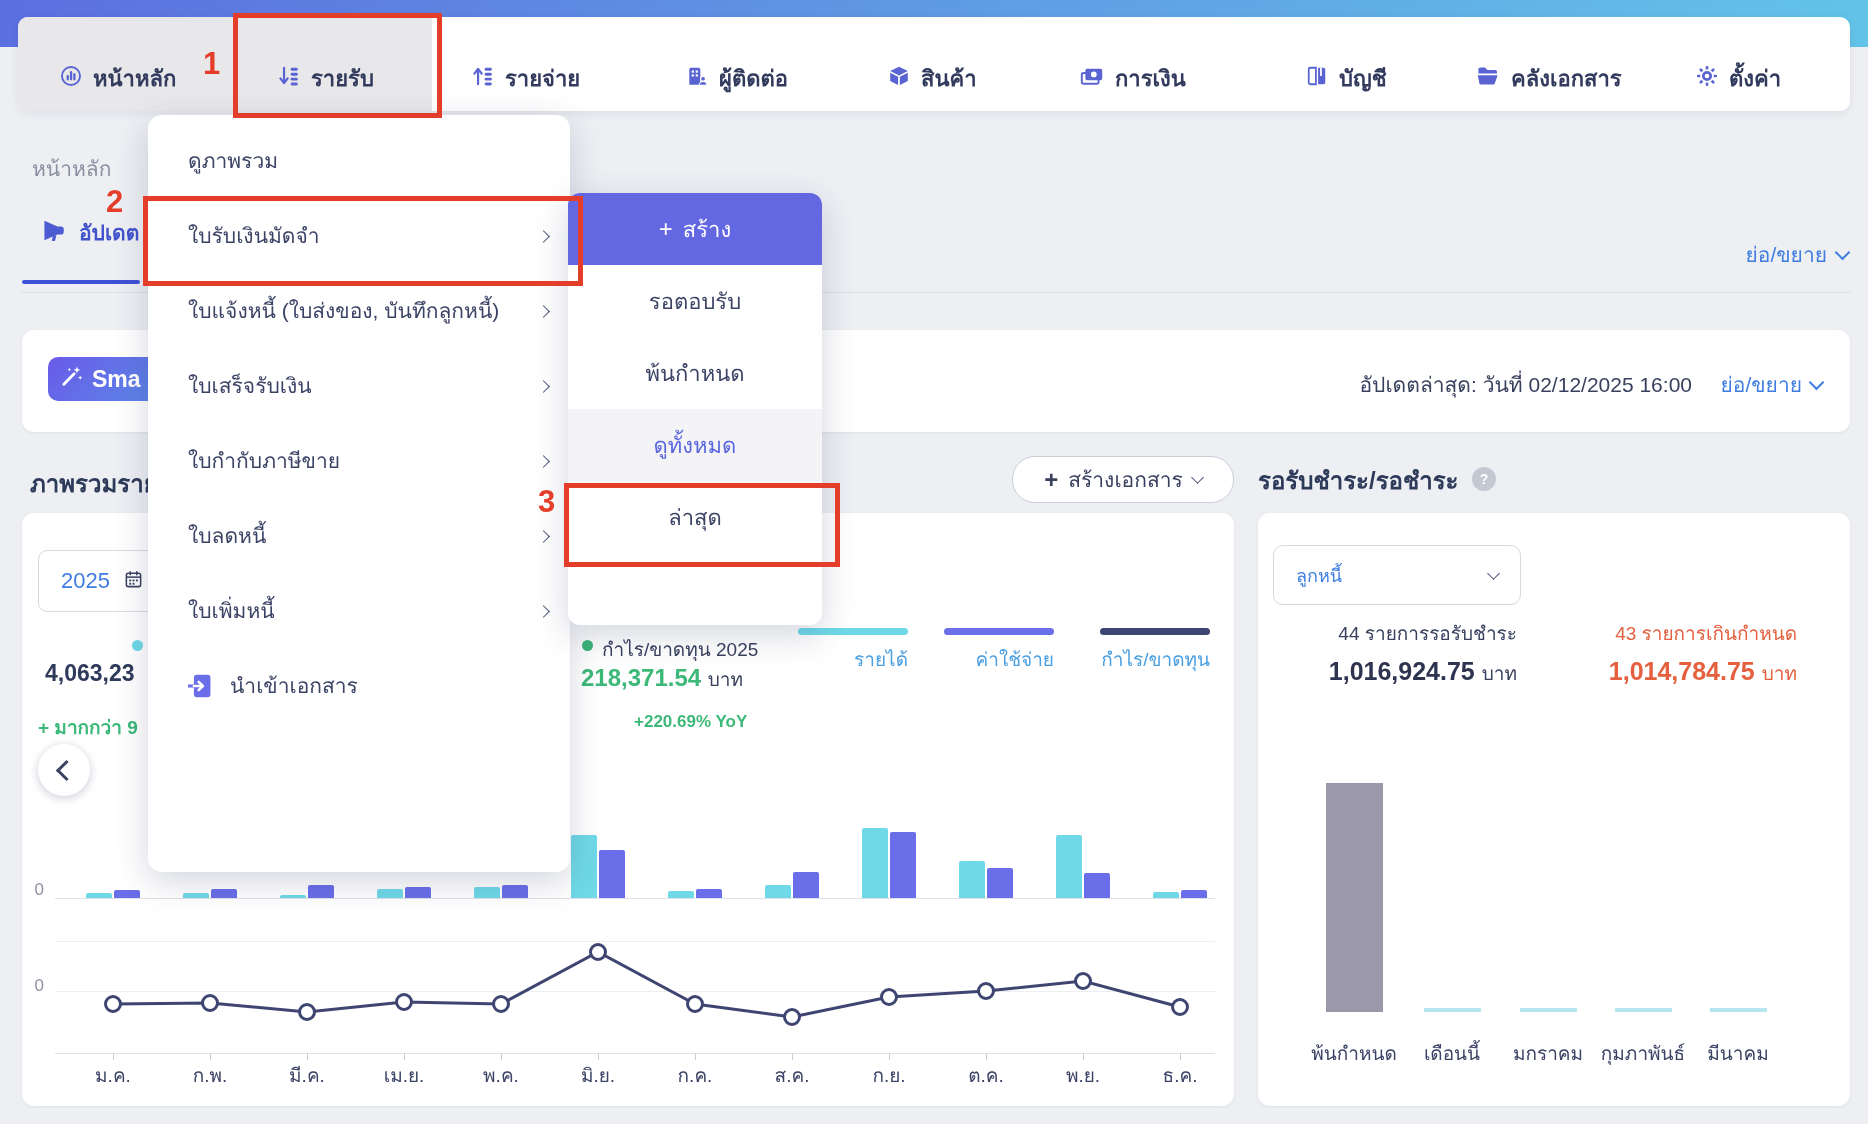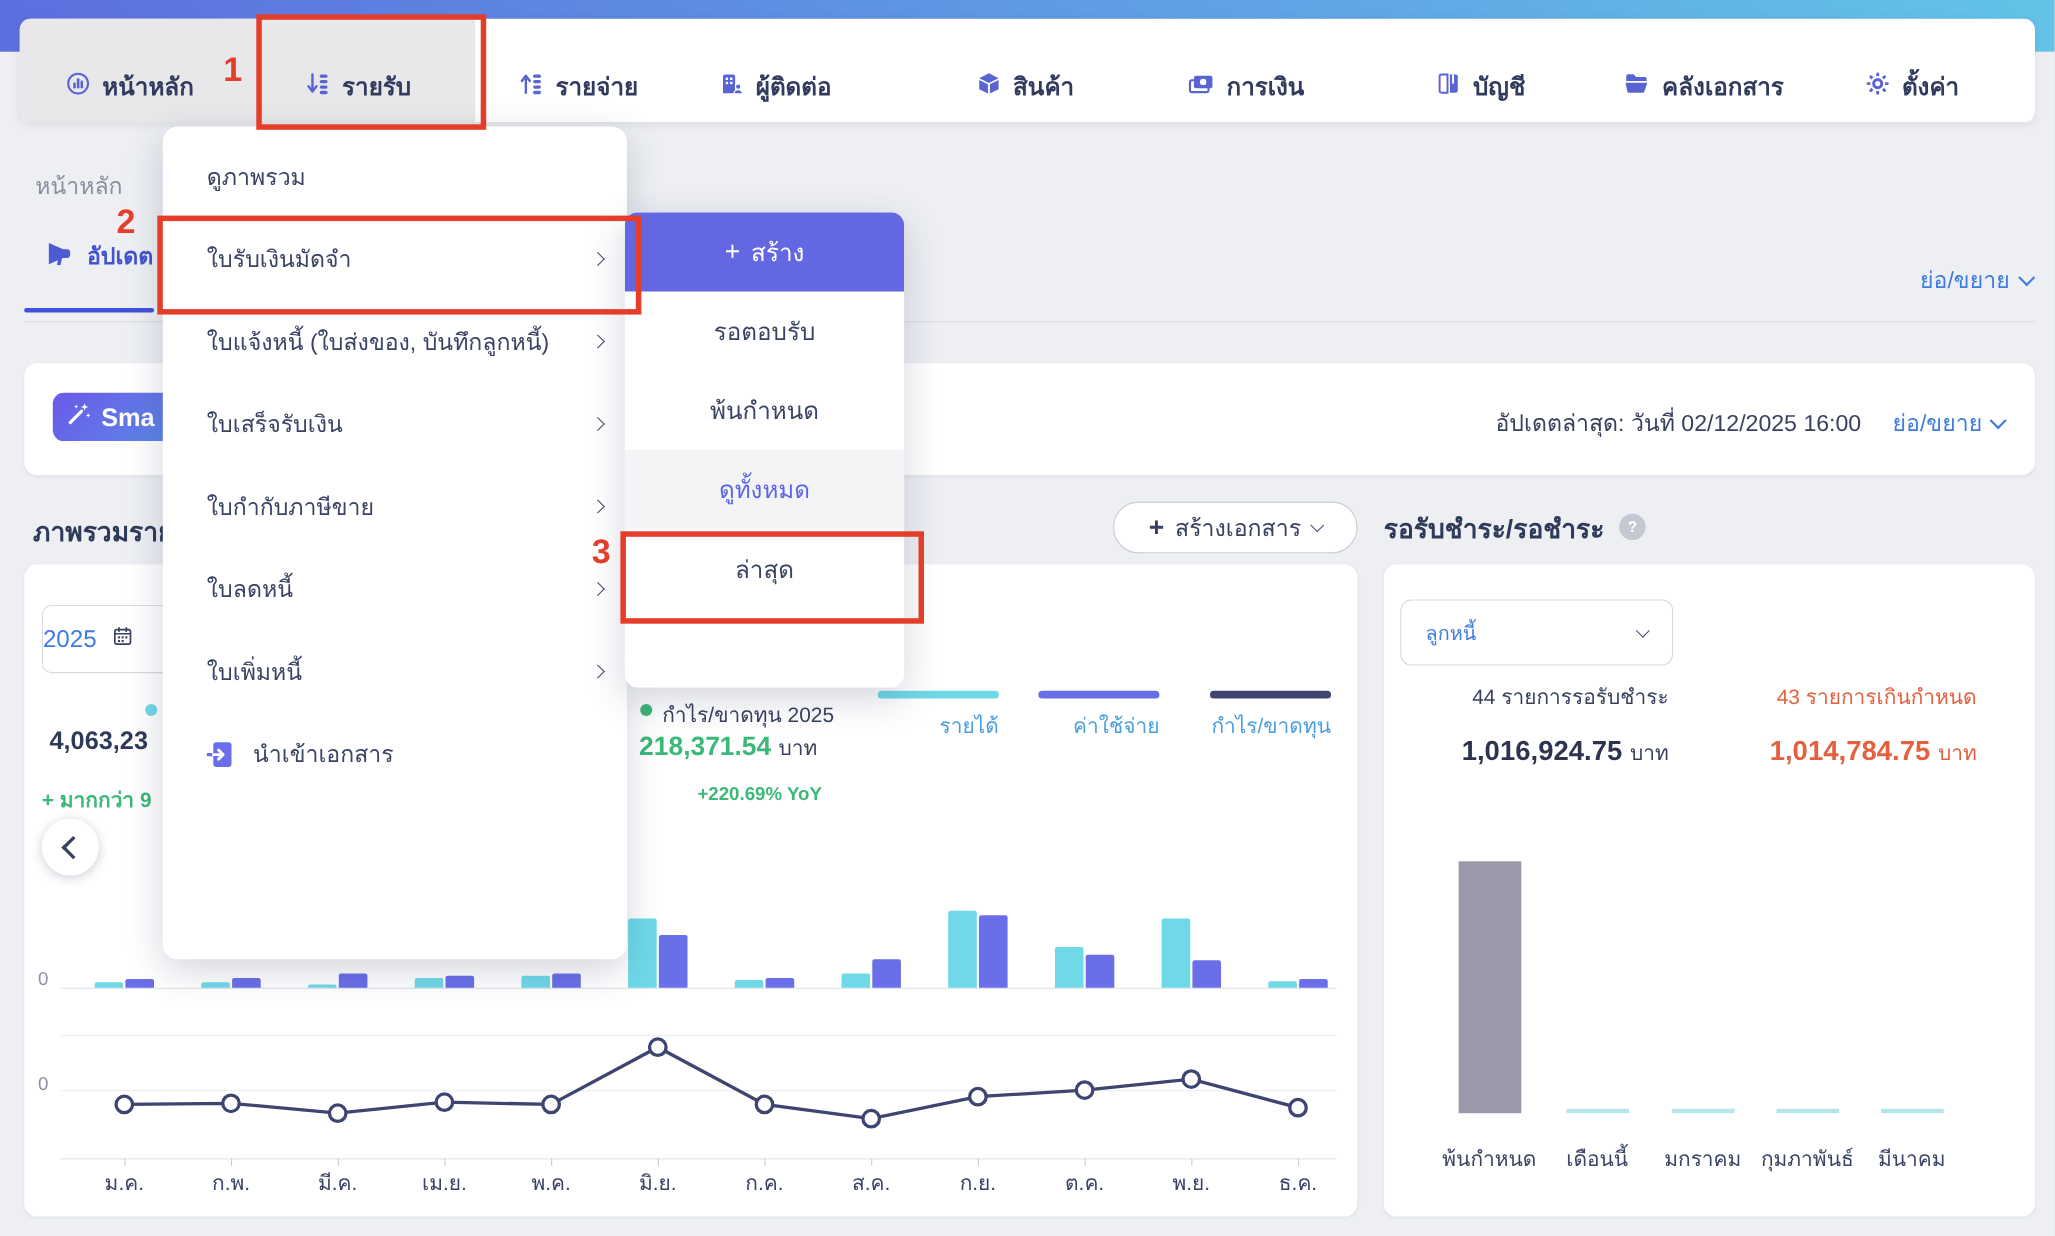--- a/index.html
+++ b/index.html
@@ -36,21 +36,21 @@
       display:flex;align-items:center;justify-content:center;gap:10px;font-size:21px;color:#39415f;z-index:5;cursor:pointer;}
   #recv-title{left:1258px;top:461px;font-size:24px;font-weight:bold;color:#2e3a59;z-index:5;}
   #help-circle{left:1472px;top:467px;width:24px;height:24px;border-radius:50%;background:#c4c8d2;color:#fff;font-size:14px;font-weight:bold;
       display:flex;align-items:center;justify-content:center;z-index:5;}
   
   .card{background:#fff;border-radius:12px;box-shadow:0 1px 3px rgba(40,50,90,.07);z-index:1;}
   #main-card{left:22px;top:513px;width:1212px;height:593px;}
   #right-card{left:1258px;top:513px;width:592px;height:593px;}
   
   #year-box{left:38px;top:550px;width:127px;height:60px;background:#fff;border:1.5px solid #d6dae2;border-radius:9px;
-      display:flex;align-items:center;gap:14px;z-index:5;cursor:pointer;}
+      display:flex;align-items:center;gap:14px;padding-left:22px;z-index:5;cursor:pointer;}
   #year-box .lbl{font-size:22px;color:#3f7de0;}
   .dot{width:11px;height:11px;border-radius:50%;z-index:5;}
   #rev-value{left:45px;top:660px;font-size:23px;font-weight:bold;color:#2e3a59;z-index:5;white-space:nowrap;}
   #rev-note{left:38px;top:712px;font-size:19px;font-weight:bold;color:#3cb878;z-index:5;white-space:nowrap;}
   #profit-label{left:602px;top:634px;font-size:19px;color:#39415f;z-index:5;}
   #profit-value{left:581px;top:664px;font-size:24px;font-weight:bold;color:#3cb878;z-index:5;white-space:nowrap;}
   #profit-value .unit{font-size:19px;font-weight:normal;color:#39415f;}
   #profit-yoy{left:634px;top:712px;font-size:17px;font-weight:bold;color:#3cb878;z-index:5;}
   .legend-item{position:absolute;width:110px;z-index:5;text-align:right;}
   .legend-line{height:7px;border-radius:4px;margin-bottom:9px;}
@@ -63,21 +63,21 @@
   .bar{position:absolute;z-index:4;border-radius:2px 2px 0 0;}
   .tick{position:absolute;width:1px;height:7px;background:#c9cdd6;z-index:3;}
   .month-lbl{position:absolute;width:80px;text-align:center;font-size:19px;color:#3c4466;z-index:4;}
   #line-svg{position:absolute;left:0;top:0;z-index:5;pointer-events:none;}
   
   #filter-box{left:1273px;top:545px;width:202px;height:58px;background:#fff;border:1.5px solid #d5d9e1;border-radius:10px;
       display:flex;align-items:center;justify-content:space-between;padding:0 22px;z-index:5;cursor:pointer;}
   #filter-box .lbl{font-size:18px;color:#3f7de0;}
   .rstat{position:absolute;width:260px;text-align:right;z-index:5;}
   .rstat .l1{font-size:19px;}
-  .rstat .l2{font-size:25px;font-weight:bold;margin-top:21px;white-space:nowrap;}
+  .rstat .l2{font-size:25px;font-weight:bold;margin-top:9px;white-space:nowrap;}
   .rstat .l2 .unit{font-size:19px;font-weight:normal;}
   .rstat.navy .l1{color:#39415f;} .rstat.navy .l2{color:#2e3450;} .rstat.navy .unit{color:#39415f;}
   .rstat.orange .l1,.rstat.orange .l2,.rstat.orange .unit{color:#e4603e;}
   .rcat-lbl{position:absolute;width:110px;text-align:center;font-size:19px;color:#3c4466;z-index:4;}
   
   #income-menu{left:148px;top:115px;width:422px;height:757px;background:#fff;border-radius:14px;
       box-shadow:0 10px 34px rgba(40,50,90,.20);z-index:40;padding-top:8px;box-sizing:border-box;}
   .menu-row{position:relative;height:75px;display:flex;align-items:center;padding-left:40px;box-sizing:border-box;cursor:pointer;}
   .menu-row .lbl{font-size:21px;color:#3c4466;white-space:nowrap;}
   .menu-row.hl{background:#f4f4f6;}
@@ -131,21 +131,21 @@
           <span><svg viewBox="0 0 20 20" width="22" height="22">
               <path d="M5.5 17.5 V5" stroke="#5964d2" stroke-width="2" fill="none" stroke-linecap="round"></path>
               <path d="M2.2 7.8 L5.5 3.5 L8.8 7.8" fill="none" stroke="#5964d2" stroke-width="2" stroke-linecap="round" stroke-linejoin="round"></path>
               <rect x="11.5" y="2.5" width="6.5" height="2.7" rx="1.35" fill="#5964d2"></rect>
               <rect x="11.5" y="7" width="6.5" height="2.7" rx="1.35" fill="#5964d2"></rect>
               <rect x="11.5" y="11.5" width="6.5" height="2.7" rx="1.35" fill="#5964d2"></rect>
               <rect x="11.5" y="16" width="6.5" height="2.7" rx="1.35" fill="#5964d2"></rect>
             </svg></span>
           <span class="lbl">รายจ่าย</span>
         </div>
-        <div class="nav-item" style="left: 636px; justify-content: flex-end;">
+        <div class="nav-item" style="left: 668px; justify-content: flex-end;">
           <span><svg viewBox="0 0 20 20" width="22" height="22">
               <path d="M3 18 V4 a1.5 1.5 0 0 1 1.5 -1.5 h7 A1.5 1.5 0 0 1 13 4 v14 z" fill="#5964d2"></path>
               <rect x="5.2" y="5" width="2" height="2" fill="#fff"></rect>
               <rect x="8.8" y="5" width="2" height="2" fill="#fff"></rect>
               <rect x="5.2" y="8.5" width="2" height="2" fill="#fff"></rect>
               <rect x="8.8" y="8.5" width="2" height="2" fill="#fff"></rect>
               <circle cx="15.5" cy="12.5" r="2.2" fill="#5964d2" stroke="#fff" stroke-width="1"></circle>
               <path d="M12 18.5 a3.5 3.5 0 0 1 7 0 z" fill="#5964d2" stroke="#fff" stroke-width="1"></path>
             </svg></span>
           <span class="lbl">ผู้ติดต่อ</span>

